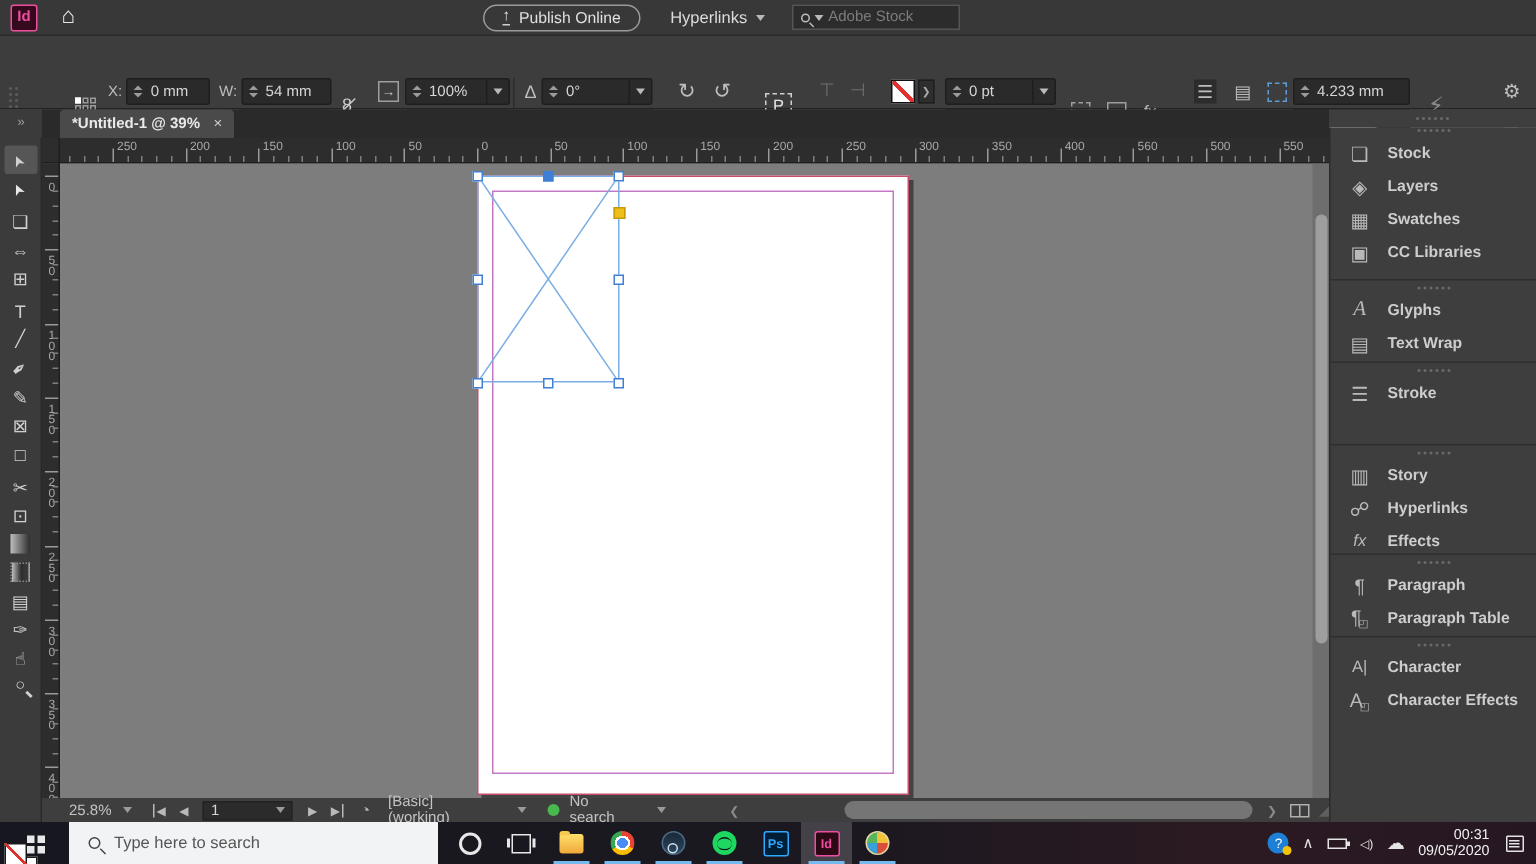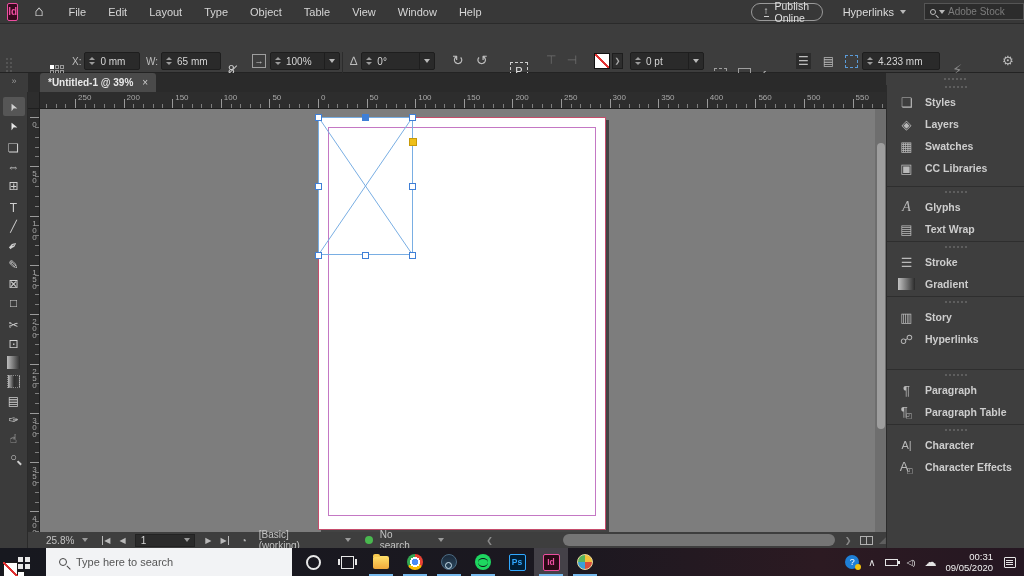--- a/index.html
+++ b/index.html
@@ -163,32 +163,20 @@
   #clock { text-align:right; font-size:9.5px; color:#f0f0f0; line-height:11px; }
   .tray-notif { width:12px; height:11px; border:1px solid #e4e4e4; border-radius:1px; position:relative; margin-left:2px; }
   .tray-notif::after { content:""; position:absolute; left:1px; top:2px; width:7px; height:1px; background:#e4e4e4; box-shadow:0 2px #e4e4e4, 0 4px #e4e4e4; }
 </style>
 </head>
 <body>
 
 <div id="menubar" data-name="menu-bar">
   <div id="app-logo" data-name="indesign-logo-icon">Id</div>
   <span id="home-ic" data-name="home-icon">⌂</span>
-  <div data-name="menu-items" style="display:flex;">
-
-  <span class="mitem" data-name="menu-item">File</span>
-      <span class="mitem" data-name="menu-item">Edit</span>
-      <span class="mitem" data-name="menu-item">Layout</span>
-      <span class="mitem" data-name="menu-item">Type</span>
-      <span class="mitem" data-name="menu-item">Object</span>
-      <span class="mitem" data-name="menu-item">Table</span>
-      <span class="mitem" data-name="menu-item">View</span>
-      <span class="mitem" data-name="menu-item">Window</span>
-      <span class="mitem" data-name="menu-item">Help</span>
-    </div>
   <div id="publish-btn" data-name="publish-online-button">
     <span class="up" data-name="upload-icon">↑</span>
     <span>Publish Online</span>
   </div>
   <div id="workspace-dd" data-name="workspace-switcher">
     <span>Hyperlinks</span>
       <i class="chev" data-name="chevron-down-icon"></i>
   </div>
   <div id="stock-search" data-name="adobe-stock-search">
     <span class="glass" data-name="search-icon"></span>
@@ -247,21 +235,21 @@
         <span class="val">0 mm</span>
       </span>
   </div>
   <div class="cpg" style="left:146px;top:28px;">
     <span class="cl" data-name="w-label">W:</span>
     <span class="fld" style="width:60px" data-name="width-field">
         <span class="stp">
           <i class="u"></i>
           <i class="d"></i>
         </span>
-        <span class="val">65 mm</span>
+        <span class="val">54 mm</span>
       </span>
   </div>
   <div class="cpg" style="left:146px;top:49px;">
     <span class="cl" data-name="h-label">H:</span>
     <span class="fld" style="width:60px" data-name="height-field">
         <span class="stp">
           <i class="u"></i>
           <i class="d"></i>
         </span>
         <span class="val">140 mm</span>
@@ -759,21 +747,21 @@
           <i></i>
           <i></i>
           <i></i>
           <i></i>
           <i></i>
         </div>
         <div>
 
             <div class="ditem" data-name="panel-pages">
               <span class="dicon" data-name="pages-icon">❏</span>
-              <span class="dlabel" data-name="panel-label">Styles</span>
+              <span class="dlabel" data-name="panel-label">Stock</span>
             </div>
 
             <div class="ditem" data-name="panel-layers">
               <span class="dicon" data-name="layers-icon">◈</span>
               <span class="dlabel" data-name="panel-label">Layers</span>
             </div>
 
             <div class="ditem" data-name="panel-swatches">
               <span class="dicon" data-name="swatches-icon">▦</span>
               <span class="dlabel" data-name="panel-label">Swatches</span>
@@ -818,24 +806,20 @@
           <i></i>
           <i></i>
         </div>
         <div>
 
             <div class="ditem" data-name="panel-stroke">
               <span class="dicon" data-name="stroke-icon">☰</span>
               <span class="dlabel" data-name="panel-label">Stroke</span>
             </div>
 
-            <div class="ditem" data-name="panel-gradient">
-              <span class="dicon" data-name="gradient-icon"></span>
-              <span class="dlabel" data-name="panel-label">Gradient</span>
-            </div>
           </div>
       </div>
 
       <div class="dgroup" data-name="panel-group">
         <div class="dhandle" data-name="group-drag-handle">
           <i></i>
           <i></i>
           <i></i>
           <i></i>
           <i></i>
@@ -846,20 +830,24 @@
             <div class="ditem" data-name="panel-story">
               <span class="dicon" data-name="story-icon">▥</span>
               <span class="dlabel" data-name="panel-label">Story</span>
             </div>
 
             <div class="ditem" data-name="panel-hyperlinks">
               <span class="dicon" data-name="hyperlinks-icon">☍</span>
               <span class="dlabel" data-name="panel-label">Hyperlinks</span>
             </div>
 
+            <div class="ditem" data-name="panel-effects">
+              <span class="dicon" data-name="effects-icon">fx</span>
+              <span class="dlabel" data-name="panel-label">Effects</span>
+            </div>
           </div>
       </div>
 
       <div class="dgroup" data-name="panel-group">
         <div class="dhandle" data-name="group-drag-handle">
           <i></i>
           <i></i>
           <i></i>
           <i></i>
           <i></i>

